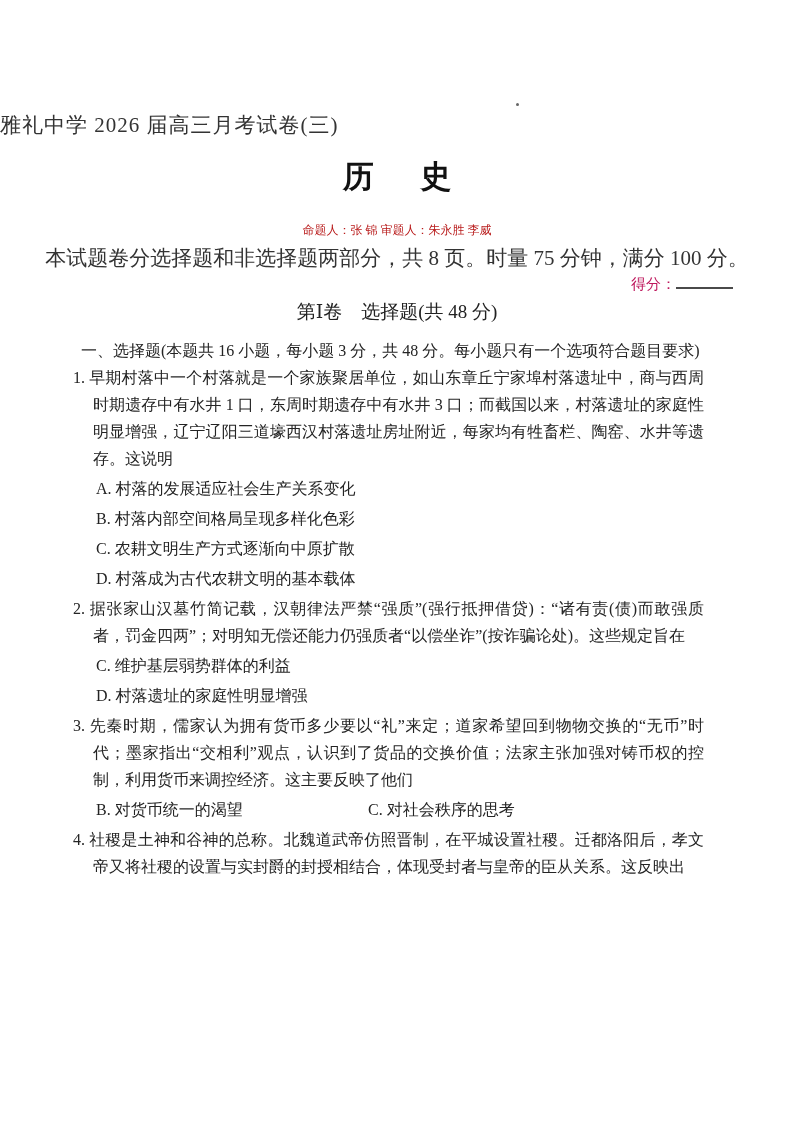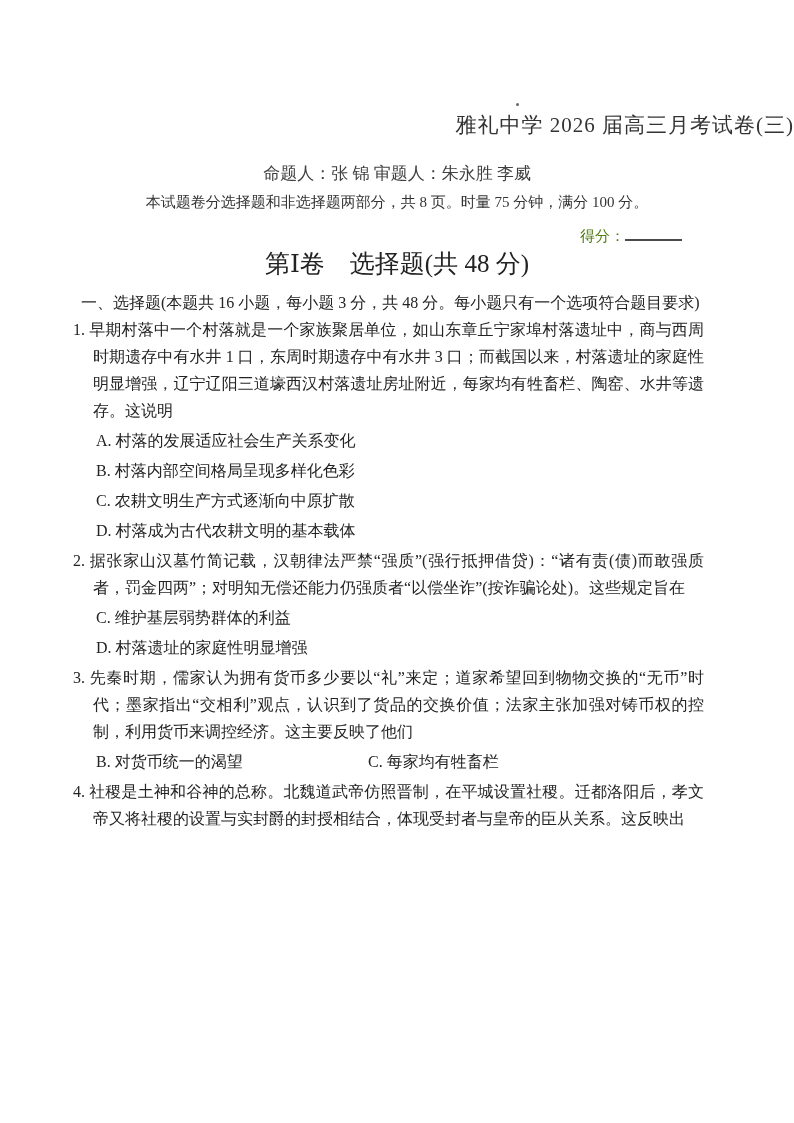--- a/index.html
+++ b/index.html
@@ -13,70 +13,70 @@
     overflow: hidden;
   }
   .scan-dot {
     position: absolute;
     left: 516px; top: 103px;
     width: 3px; height: 3px;
     background: #666; border-radius: 50%;
   }
   .school-title {
     padding-top: 111px;
-    text-align: right;
+    text-align: left;
     font-size: 21px;
     line-height: 28px;
     letter-spacing: 1px;
     color: #333;
   }
   .subject-title {
     margin-top: 19px;
     text-align: center;
     font-size: 31px;
     line-height: 37px;
     font-weight: bold;
     letter-spacing: 1.5em;
     text-indent: 1.5em;
     color: #111;
     font-family: "Liberation Sans", "DejaVu Sans", sans-serif;
   }
   .setters-line {
     margin-top: 23px;
     text-align: center;
-    font-size: 17px;
+    font-size: 12px;
     line-height: 24px;
-    color: #404040;
+    color: #b91c1c;
   }
   .note-line {
     margin-top: 6px;
     text-align: center;
-    font-size: 15px;
+    font-size: 21px;
     line-height: 21px;
     color: #333;
   }
   .score-row {
-    margin-top: 13px;
+    margin-top: 5px;
     text-align: right;
-    padding-right: 112px;
+    padding-right: 61px;
     font-size: 15px;
     line-height: 20px;
-    color: #4d7c0f;
+    color: #be185d;
   }
   .score-blank {
     display: inline-block;
     width: 57px;
     height: 13px;
     border-bottom: 2px solid #4a4a4a;
     vertical-align: baseline;
   }
   .section-heading {
     margin-top: 5px;
     text-align: center;
-    font-size: 25px;
+    font-size: 19px;
     line-height: 26px;
     color: #222;
   }
   .paper-body {
     margin-top: 12px;
     padding: 0 90px 0 93px;
     font-size: 16px;
     line-height: 27px;
     text-align: justify;
     color: #242424;
@@ -92,20 +92,21 @@
 </style>
 </head>
 <body>
 
 <div class="page">
 
   <div class="scan-dot"></div>
 
   <div class="school-title">雅礼中学 2026 届高三月考试卷(三)</div>
 
+  <div class="subject-title">历史</div>
 
   <div class="setters-line">命题人：张 锦 审题人：朱永胜 李威</div>
 
   <div class="note-line">本试题卷分选择题和非选择题两部分，共 8 页。时量 75 分钟，满分 100 分。</div>
 
   <div class="score-row">
     <span>得分：</span><span class="score-blank"></span>
   </div>
 
   <div class="section-heading">第Ⅰ卷　选择题(共 48 分)</div>
@@ -129,21 +130,21 @@
       <div>
         <p class="option-row">C. 维护基层弱势群体的利益</p>
         <p class="option-row">D. 村落遗址的家庭性明显增强</p>
       </div>
     </div>
 
     <div class="question">
       <p class="stem">3. 先秦时期，儒家认为拥有货币多少要以“礼”来定；道家希望回到物物交换的“无币”时代；墨家指出“交相利”观点，认识到了货品的交换价值；法家主张加强对铸币权的控制，利用货币来调控经济。这主要反映了他们</p>
       <div class="options-two-col">
         <p class="option-row">B. 对货币统一的渴望</p>
-        <p class="option-row">C. 每家均有牲畜栏</p>
+        <p class="option-row">C. 对社会秩序的思考</p>
       </div>
     </div>
 
     <div class="question">
       <p class="stem">4. 社稷是土神和谷神的总称。北魏道武帝仿照晋制，在平城设置社稷。迁都洛阳后，孝文帝又将社稷的设置与实封爵的封授相结合，体现受封者与皇帝的臣从关系。这反映出</p>
     </div>
 
   </div>
 
 </div>

